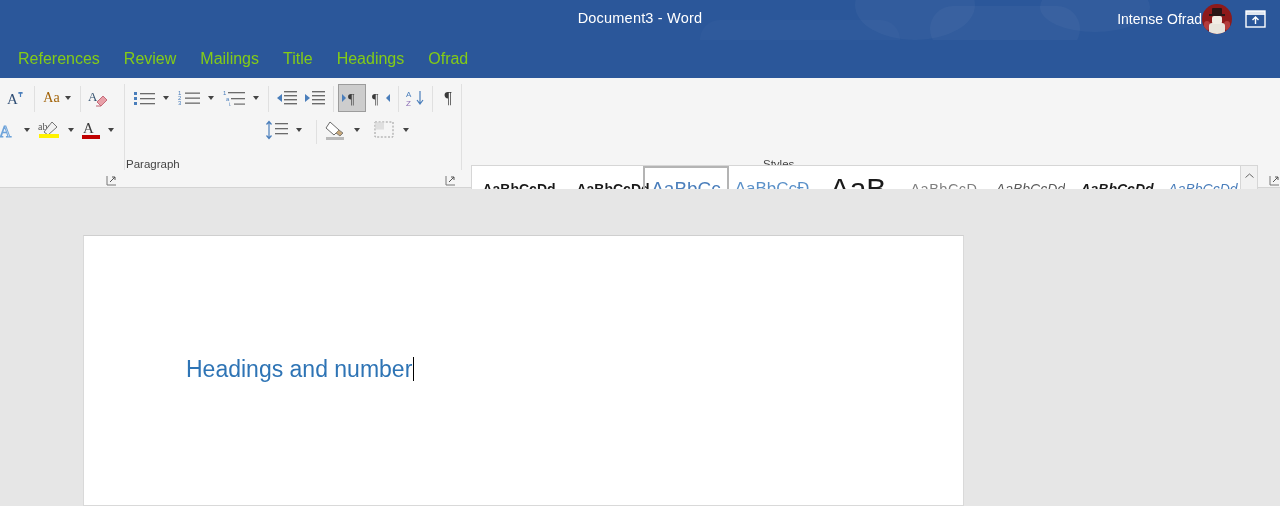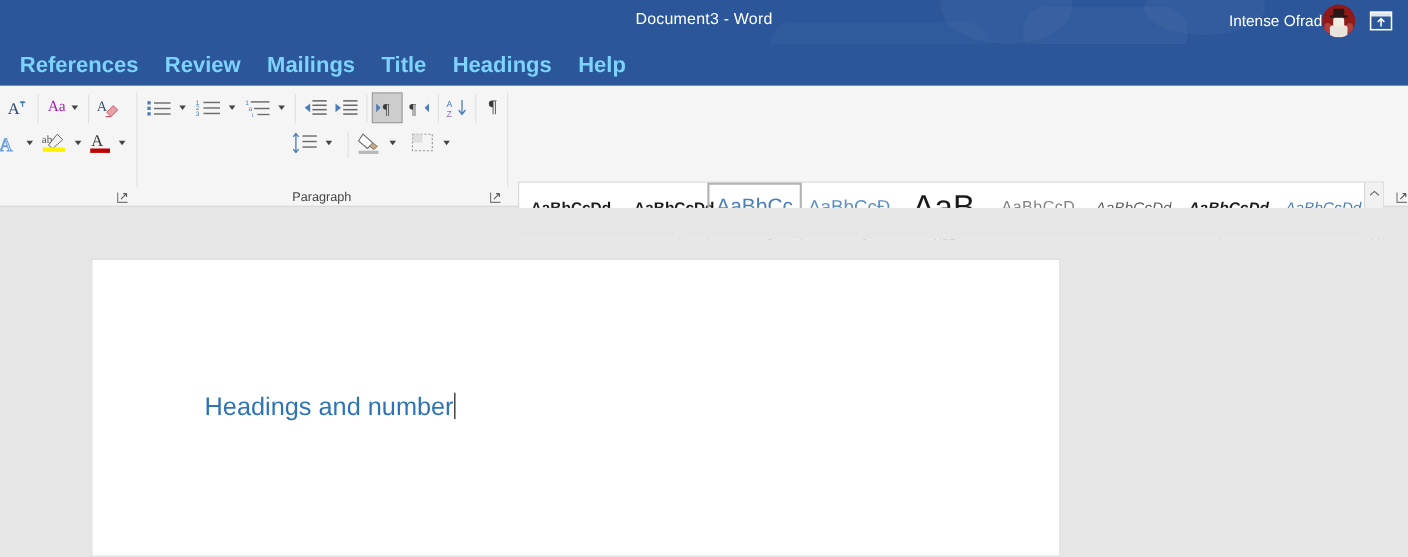--- a/index.html
+++ b/index.html
@@ -51,41 +51,40 @@
     width: 25px; height: 22px;
   }
 
   
   .tabbar {
     position: absolute; left: 0; top: 40px; width: 1280px; height: 38px;
     background: #2b579a;
   }
   .tabs { display: flex; align-items: center; height: 38px; padding-left: 6px; }
   .tab {
-    color: #7dd3fc; font-size: 20px;
+    color: #84cc16; font-size: 16px;
     padding: 0 12px; line-height: 38px; white-space: nowrap;
     cursor: default;
-    font-weight: bold;
   }
   .tellme {
     display: flex; align-items: center; gap: 9px;
     margin-left: 22px; color: #ffffff; font-size: 14px;
   }
   .bulb { width: 15px; height: 19px; position: relative; }
 
   
   .ribbon {
     position: absolute; left: 0; top: 78px; width: 1280px; height: 110px;
     background: #f5f5f5;
     border-bottom: 1px solid #d4d4d4;
   }
   .grp { position: absolute; top: 0; height: 110px; }
   .grp-label {
-    position: absolute; bottom: 2px; left: 0; width: 100%;
-    text-align: center; font-size: 11.5px; color: #444;
+    position: absolute; bottom: 18px; left: 0; width: 100%;
+    text-align: left; font-size: 11.5px; color: #444;
   }
   .grp-sep {
     position: absolute; top: 6px; width: 1px; height: 86px;
     background: #e0e0e0;
   }
   .launcher {
     position: absolute; bottom: 5px; width: 11px; height: 11px;
     cursor: pointer;
   }
 
@@ -229,39 +228,39 @@
     </div>
   </div>
 
   <div class="tabbar">
     <div class="tabs">
       <div class="tab">References</div>
       <div class="tab">Review</div>
       <div class="tab">Mailings</div>
       <div class="tab">Title</div>
       <div class="tab">Headings</div>
-      <div class="tab">Help</div>
+      <div class="tab">Ofrad</div>
 
     </div>
   </div>
 
   <div class="ribbon">
 
     <div class="grp" style="left:0; width:122px;">
 
       <div class="btn" style="left:2px; top:8px; width:26px; height:24px;">
         <svg width="22" height="20" viewBox="0 0 22 20">
           <text x="3" y="16" font-family="Liberation Serif, serif" font-size="15" fill="#2e4d74">A</text>
           <path d="M14 5 L19 5 M16.5 5 L16.5 9" stroke="#4a7ebb" stroke-width="1.2"></path>
           <path d="M14.5 4 L16.5 7 L18.5 4 Z" fill="#4a7ebb"></path>
         </svg>
       </div>
       <div class="grp-sep" style="left:34px; top:8px; height:26px;"></div>
       <div class="btn" style="left:40px; top:8px; width:34px; height:24px;">
-        <span style="font-family:'Liberation Serif',serif; font-size:14px; color:#a21caf;">Aa</span>
+        <span style="font-family:'Liberation Serif',serif; font-size:14px; color:#a16207;">Aa</span>
         <span class="caret" style="margin-left:5px;"></span>
       </div>
       <div class="grp-sep" style="left:80px; top:8px; height:26px;"></div>
       <div class="btn" style="left:86px; top:8px; width:26px; height:24px;">
         <svg width="24" height="21" viewBox="0 0 24 21">
           <text x="1" y="13" font-family="Liberation Serif, serif" font-size="13" fill="#33506e">A</text>
           <path d="M10 14 L16 8 L20 12 L14 18 Z" fill="#e8a0a8" stroke="#c06070" stroke-width="0.9"></path>
           <path d="M14 18 L9 18" stroke="#c06070" stroke-width="1"></path>
         </svg>
       </div>

